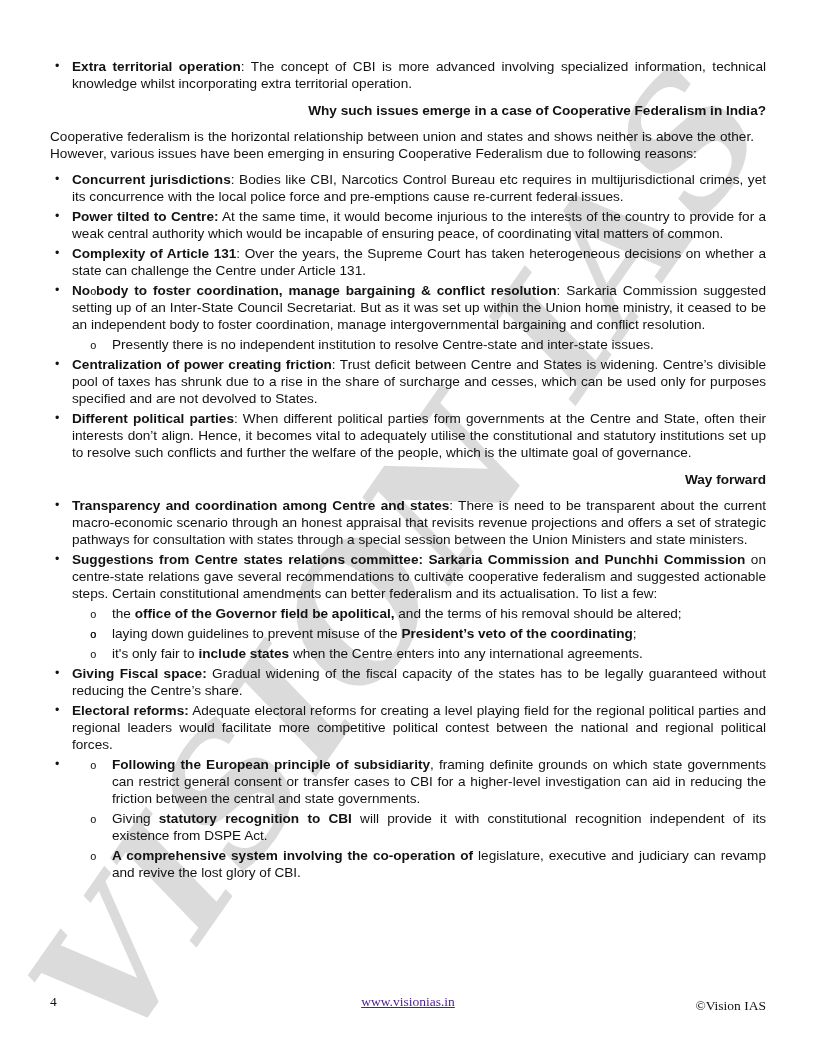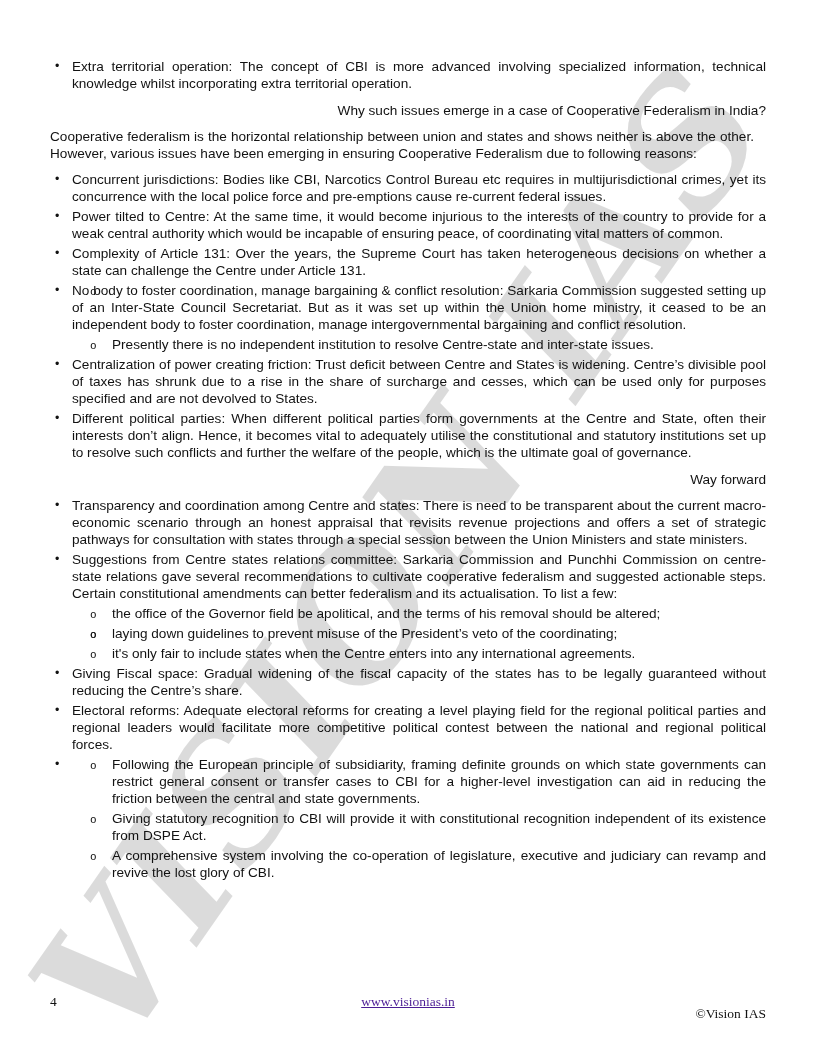--- a/index.html
+++ b/index.html
@@ -68,22 +68,22 @@
     top: 993px;
     height: 20px;
     z-index: 1;
     font-family: "Liberation Serif", serif;
     font-size: 13.5px;
     color: #111111;
   }
   .footer .pagenum  { position: absolute; left: 50px; top: 0; }
   .footer .site     { position: absolute; left: 0; right: 0; top: 0; text-align: center; }
   .footer .site a   { color: #4c1d95; text-decoration: underline; }
-  .footer .copyr    { position: absolute; right: 50px; top: 12px; }
-  b { font-weight: normal; margin-top: 8px; }
+  .footer .copyr    { position: absolute; right: 50px; top: 4px; }
+  b { font-weight: bold; margin-top: 8px; }
 </style>
 </head>
 <body>
 
 <div class="page">
 
   <div class="watermark">VISION IAS</div>
 
   <div class="content">
       <div class="li lvl1"><span class="marker">•</span><span><b>Extra territorial operation</b><span>: The concept of CBI is more advanced involving specialized information, technical knowledge whilst incorporating extra territorial operation.</span></span></div>

